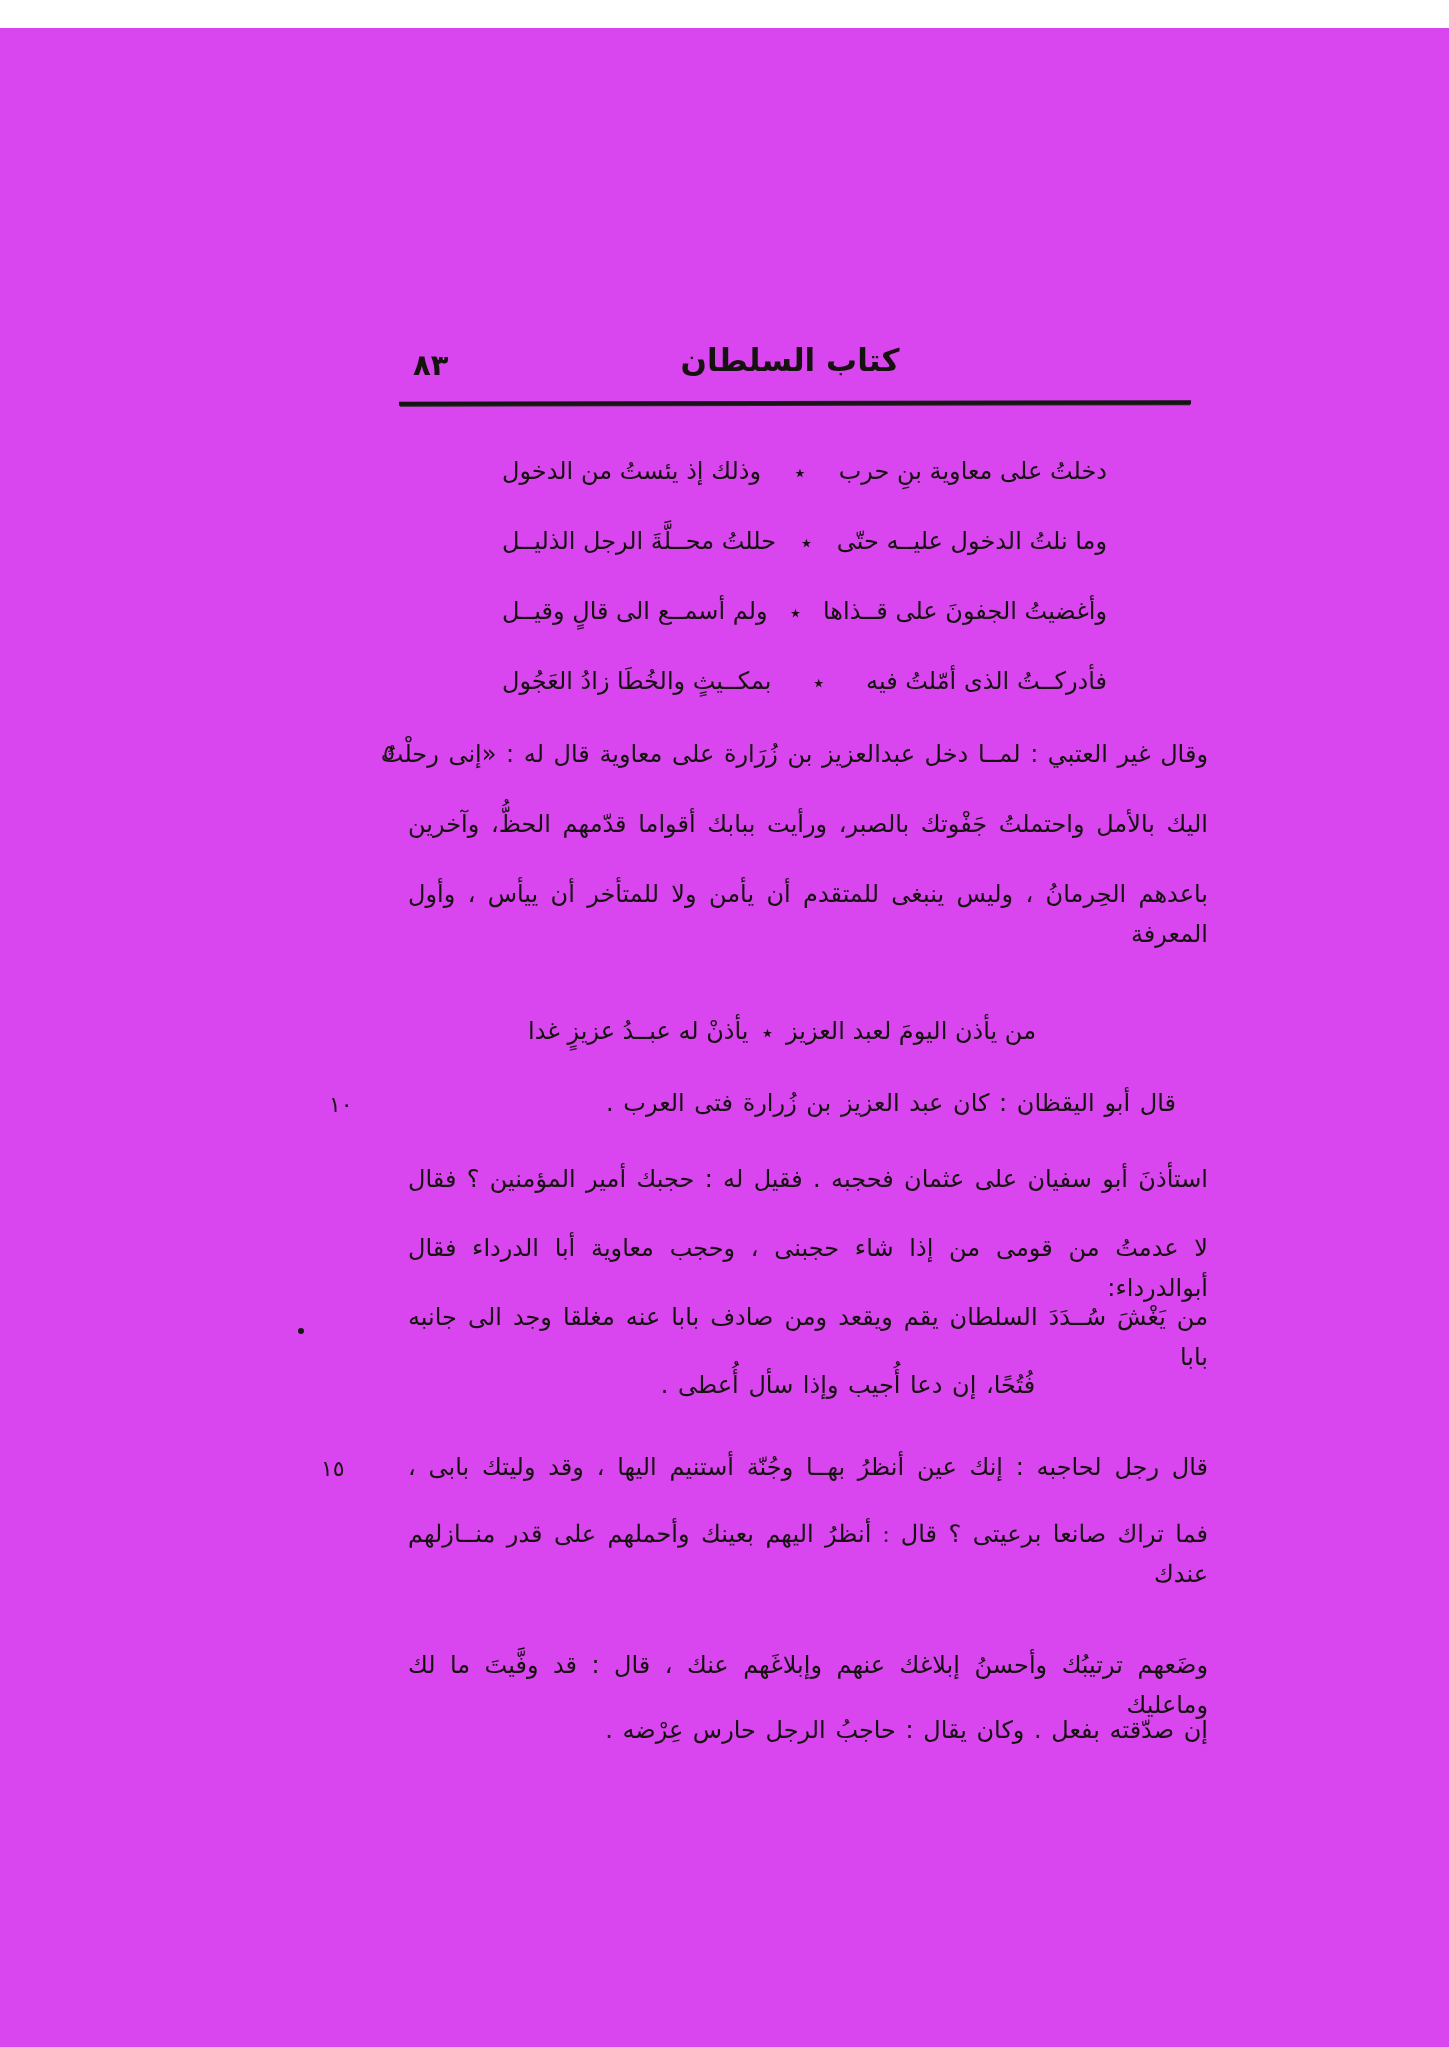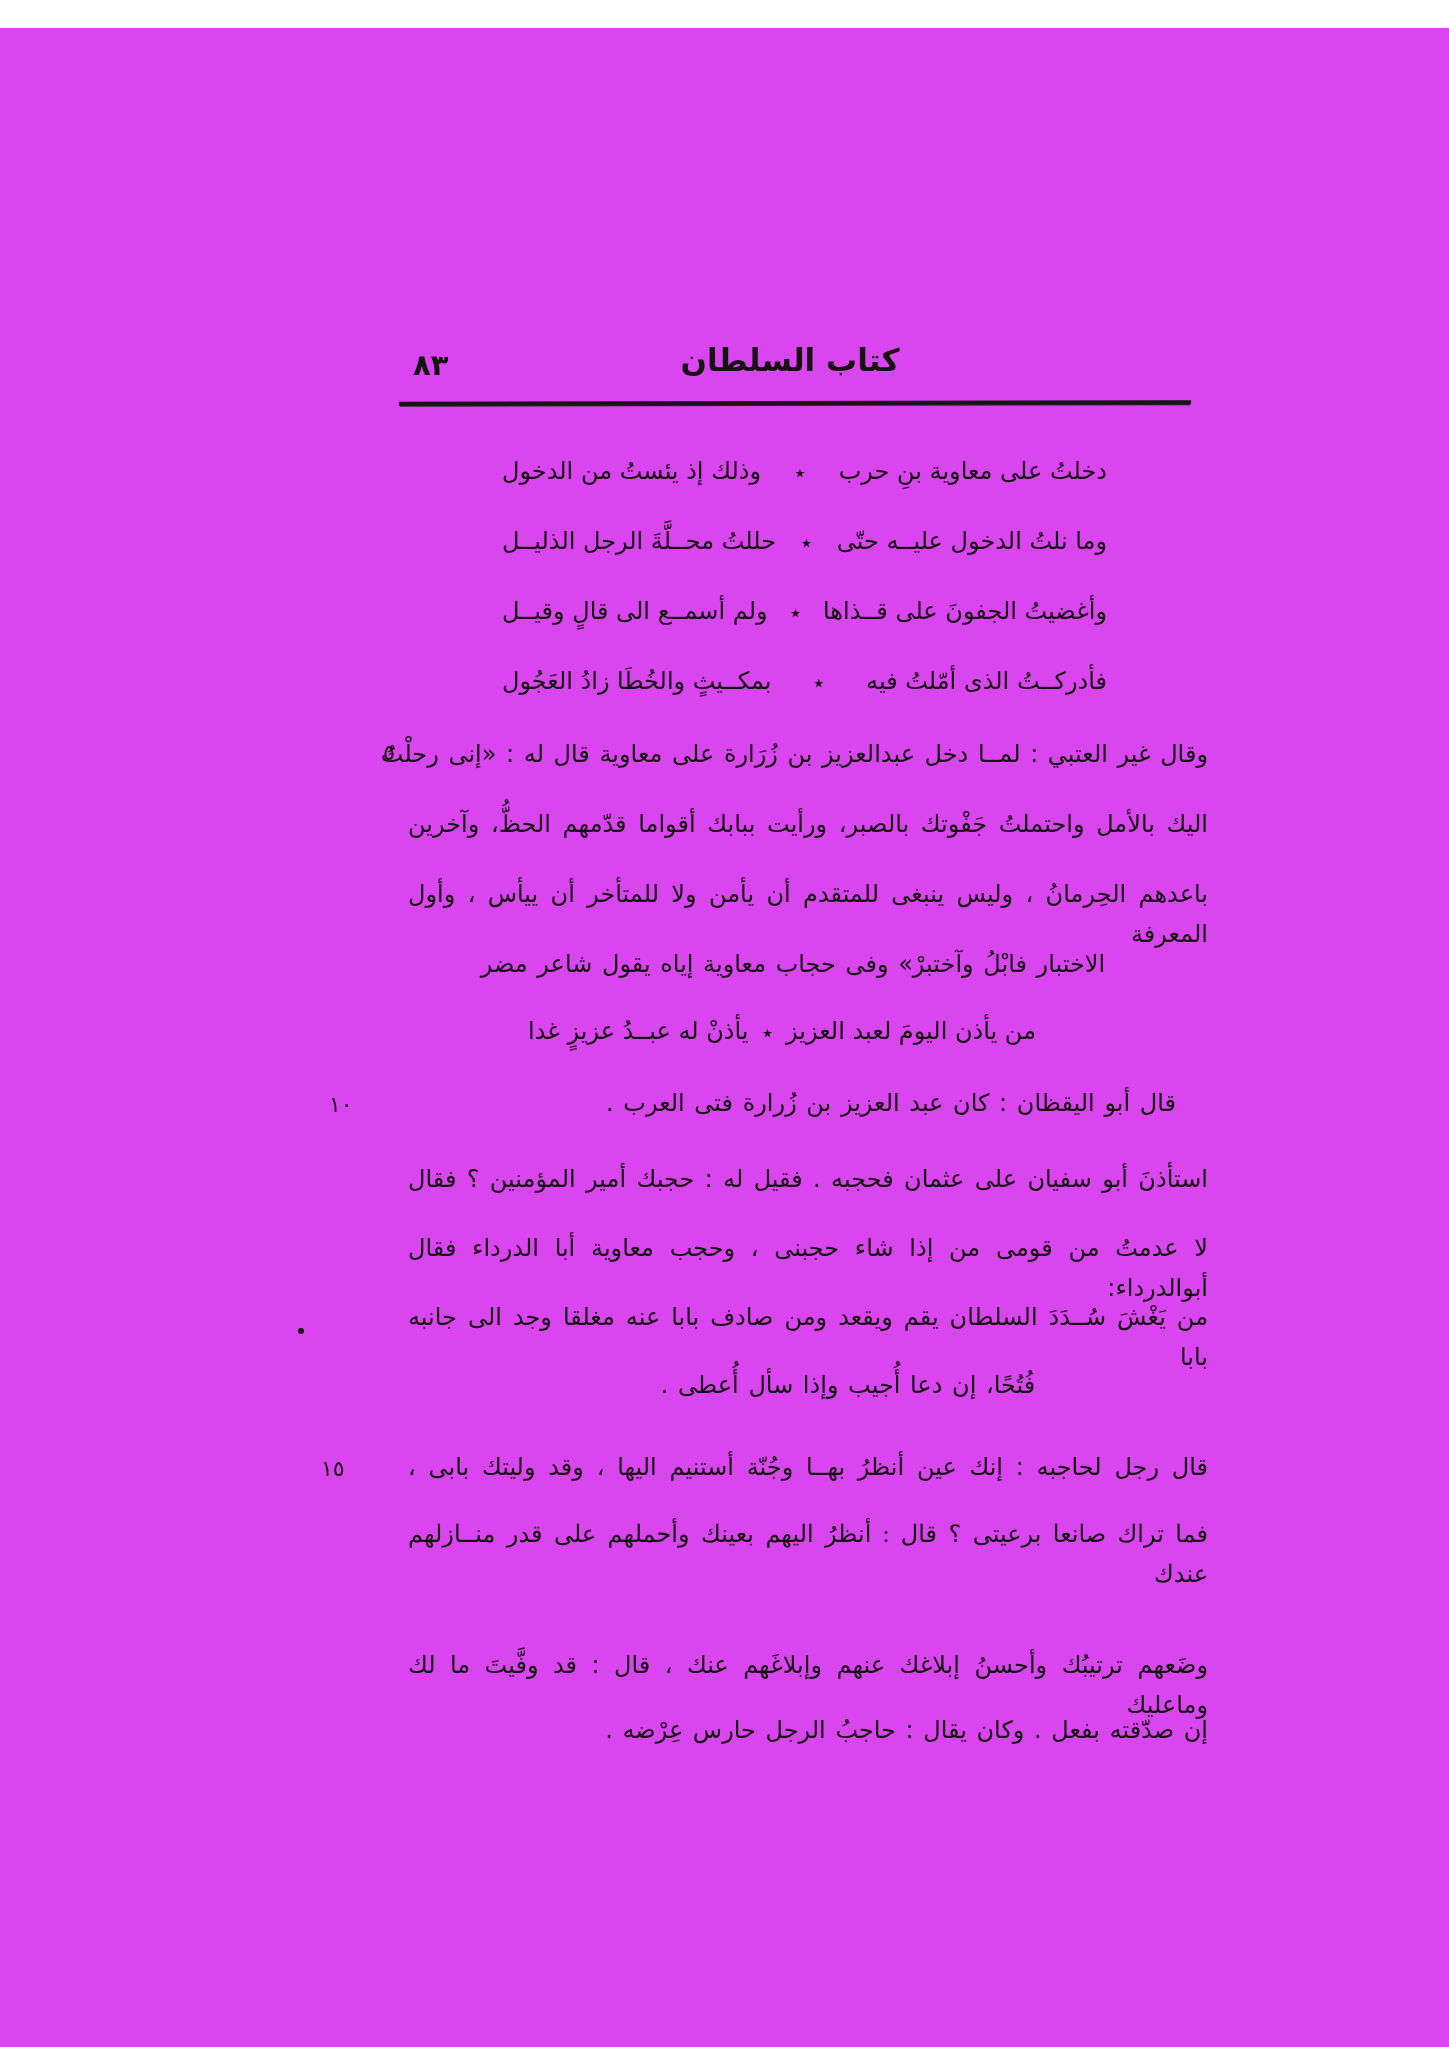--- a/index.html
+++ b/index.html
@@ -106,21 +106,20 @@
   </div>
   <div class="verse v4">
     <span class="hemi">فأدركــتُ الذى أمّلتُ فيه</span>
     <span class="sep">٭</span>
     <span class="hemi">بمكــيثٍ والخُطَا زادُ العَجُول</span>
   </div>
 
   <div class="prose ralign l5">وقال غير العتبي : لمــا دخل عبدالعزيز بن زُرَارة على معاوية قال له : «إنى رحلْتُ</div>
   <div class="prose just l6">اليك بالأمل واحتملتُ جَفْوتك بالصبر، ورأيت ببابك أقواما قدّمهم الحظُّ، وآخرين</div>
   <div class="prose just l7">باعدهم الحِرمانُ ، وليس ينبغى للمتقدم أن يأمن ولا للمتأخر أن ييأس ، وأول المعرفة</div>
-  <div class="prose calign l8">الاختبار فابْلُ وآختبرْ» وفى حجاب معاوية إياه يقول شاعر مضر</div>
 
   <div class="verse v9">
     <span class="hemi">من يأذن اليومَ لعبد العزيز</span>
     <span class="sep">٭</span>
     <span class="hemi">يأذنْ له عبــدُ عزيزٍ غدا</span>
   </div>
 
   <div class="prose just l11">استأذنَ أبو سفيان على عثمان فحجبه . فقيل له : حجبك أمير المؤمنين ؟ فقال</div>
 
   <div class="prose ralign l10">قال أبو اليقظان : كان عبد العزيز بن زُرارة فتى العرب .</div>

